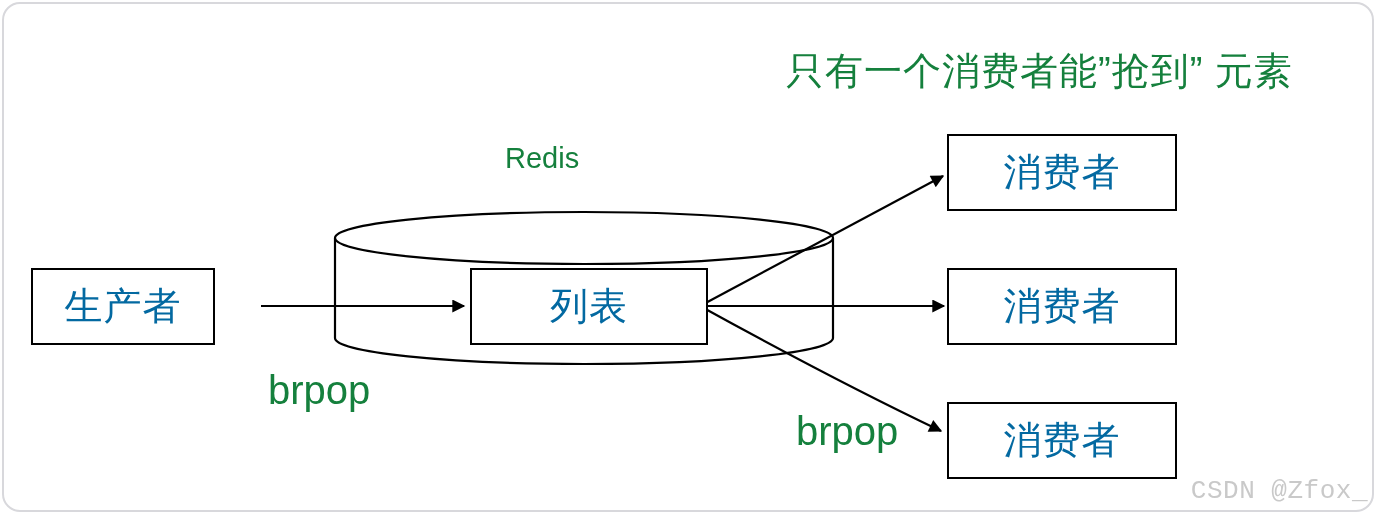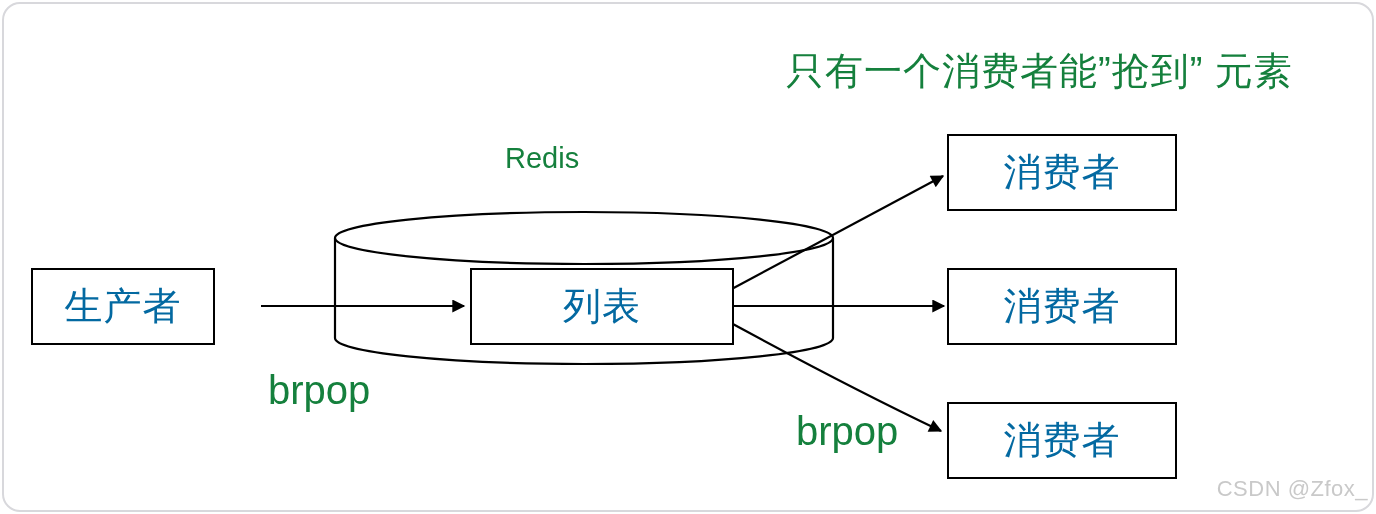--- a/index.html
+++ b/index.html
@@ -44,23 +44,24 @@
     position: absolute;
     color: #15803d;
     white-space: nowrap;
   }
   .annotation { left: 786px; top: 46px;  font-size: 38px; letter-spacing: 1px; }
   .redis      { left: 505px; top: 142px; width: 160px; text-align: left; font-size: 29px; }
   .lpush      { left: 268px; top: 368px; font-size: 40px; }
   .brpop      { left: 796px; top: 409px; font-size: 40px; }
   .watermark  {
     right: 8px; top: 476px;
-    font-size: 22px;
+    font-size: 26px;
     color: #c9c9c9;
     letter-spacing: 0.5px;
+    font-family: Liberation Mono, monospace;
   }
 </style>
 </head>
 <body>
 
 <div class="canvas">
 
   <svg class="diagram-svg" viewBox="0 0 1376 514" xmlns="http://www.w3.org/2000/svg">
     <defs>
       <marker id="arrowhead" viewBox="0 0 10 10" refX="9" refY="5" markerWidth="17" markerHeight="13" orient="auto" markerUnits="userSpaceOnUse">
@@ -77,21 +78,21 @@
 
     <line x1="700" y1="306" x2="943" y2="176" stroke="#000000" stroke-width="2.2" marker-end="url(#arrowhead)"></line>
     <line x1="700" y1="306" x2="944" y2="306" stroke="#000000" stroke-width="2.2" marker-end="url(#arrowhead)"></line>
     <path d="M700,306 Q838,382 941,431" fill="none" stroke="#000000" stroke-width="2.2" marker-end="url(#arrowhead)"></path>
   </svg>
 
   <div class="node-box" style="left:31px; top:268px; width:184px; height:77px;">
     <span>生产者</span>
   </div>
 
-  <div class="node-box" style="left:470px; top:268px; width:264px; height:77px;">
+  <div class="node-box" style="left:470px; top:268px; width:238px; height:77px;">
     <span>列表</span>
   </div>
 
   <div class="node-box" style="left:947px; top:134px; width:230px; height:77px;">
     <span>消费者</span>
   </div>
 
   <div class="node-box" style="left:947px; top:268px; width:230px; height:77px;">
     <span>消费者</span>
   </div>

